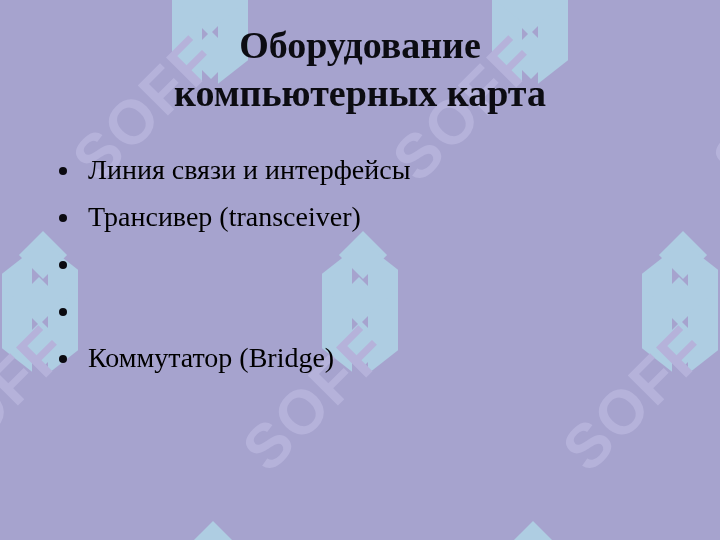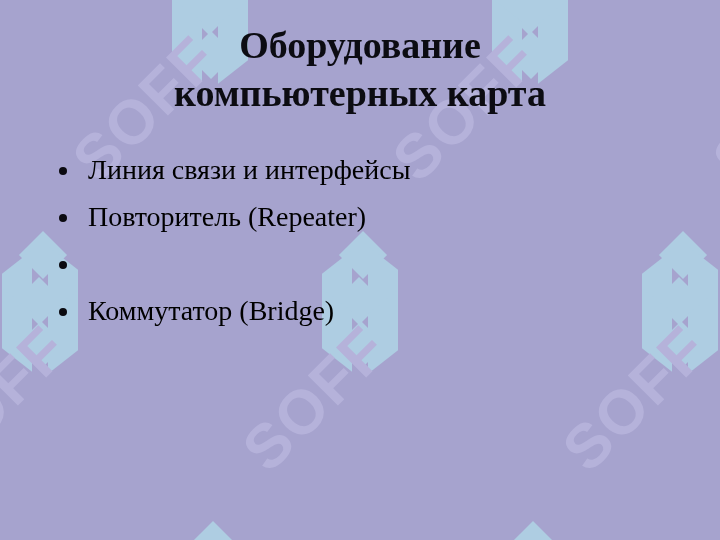--- a/index.html
+++ b/index.html
@@ -242,21 +242,24 @@
       <span class="title-line">компьютерных карта</span>
     </div>
 
     <ul class="bullet-list">
       <li class="bullet-item">
         <span class="bullet-dot"></span>
         <span class="bullet-text">Линия связи и интерфейсы</span>
       </li>
       <li class="bullet-item">
         <span class="bullet-dot"></span>
-        <span class="bullet-text">Повторитель (Repeater)</span>
+        <span class="bullet-text">Трансивер (transceiver)</span>
+      </li>
+      <li class="bullet-item">
+        <span class="bullet-dot"></span>
       </li>
       <li class="bullet-item">
         <span class="bullet-dot"></span>
       </li>
       <li class="bullet-item">
         <span class="bullet-dot"></span>
         <span class="bullet-text">Коммутатор (Bridge)</span>
       </li>
     </ul>
 

